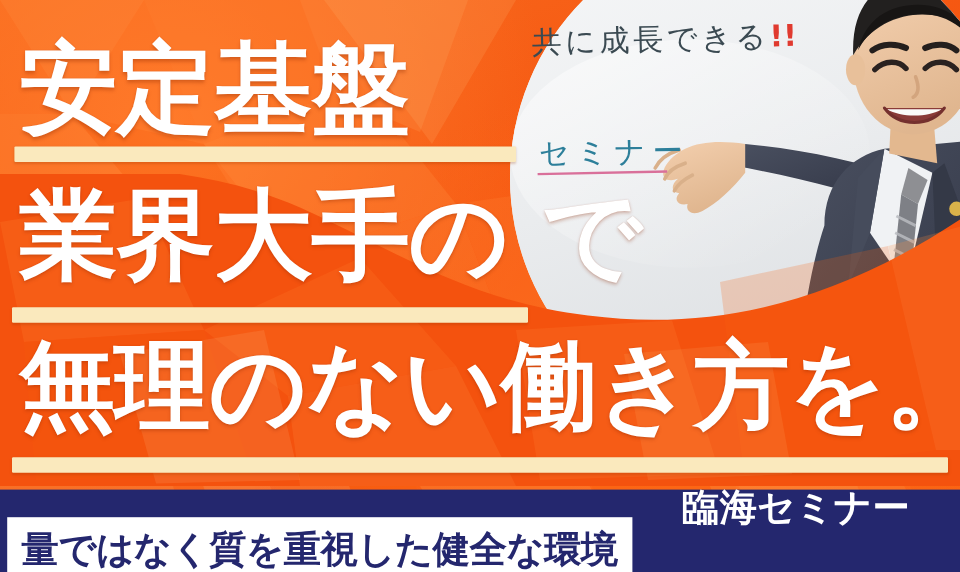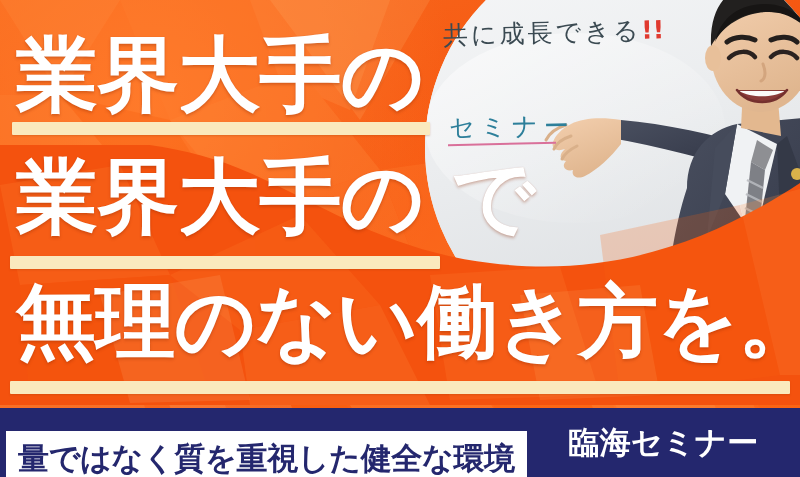--- a/index.html
+++ b/index.html
@@ -112,21 +112,20 @@
     font-weight:700;
     font-size:31px;
     color:#24276e;
     white-space:nowrap;
     line-height:1;
     letter-spacing:-0.01em;
   }
   .brand-wrap {
     flex:1 1 auto;
     display:flex;
-    align-items:center;
     justify-content:center;
     height:100%;
   }
   .brand-text {
     font-family:"DejaVu Sans", sans-serif;
     font-weight:700;
     font-size:31px;
     color:#ffffff;
     white-space:nowrap;
     line-height:1;
@@ -314,21 +313,21 @@
       </g>
       <g opacity="0.14">
         <polygon points="100,150 220,130 250,255 130,258" fill="#ffc78f"></polygon>
         <polygon points="520,150 640,140 660,250 540,255" fill="#ffb96f"></polygon>
       </g>
     </svg>
   </div>
 
   <div class="headlines">
     <div class="hl-row hl1">
-      <span class="hl-text">業界大手の</span>
+      <span class="hl-text">安定基盤</span>
     </div>
     <div class="hl-row hl2">
       <span class="hl-text">業界大手の で</span>
     </div>
     <div class="hl-row hl3">
       <span class="hl-text">無理のない働き方を。</span>
     </div>
   </div>
 
   <div class="rule rule-1"></div>

